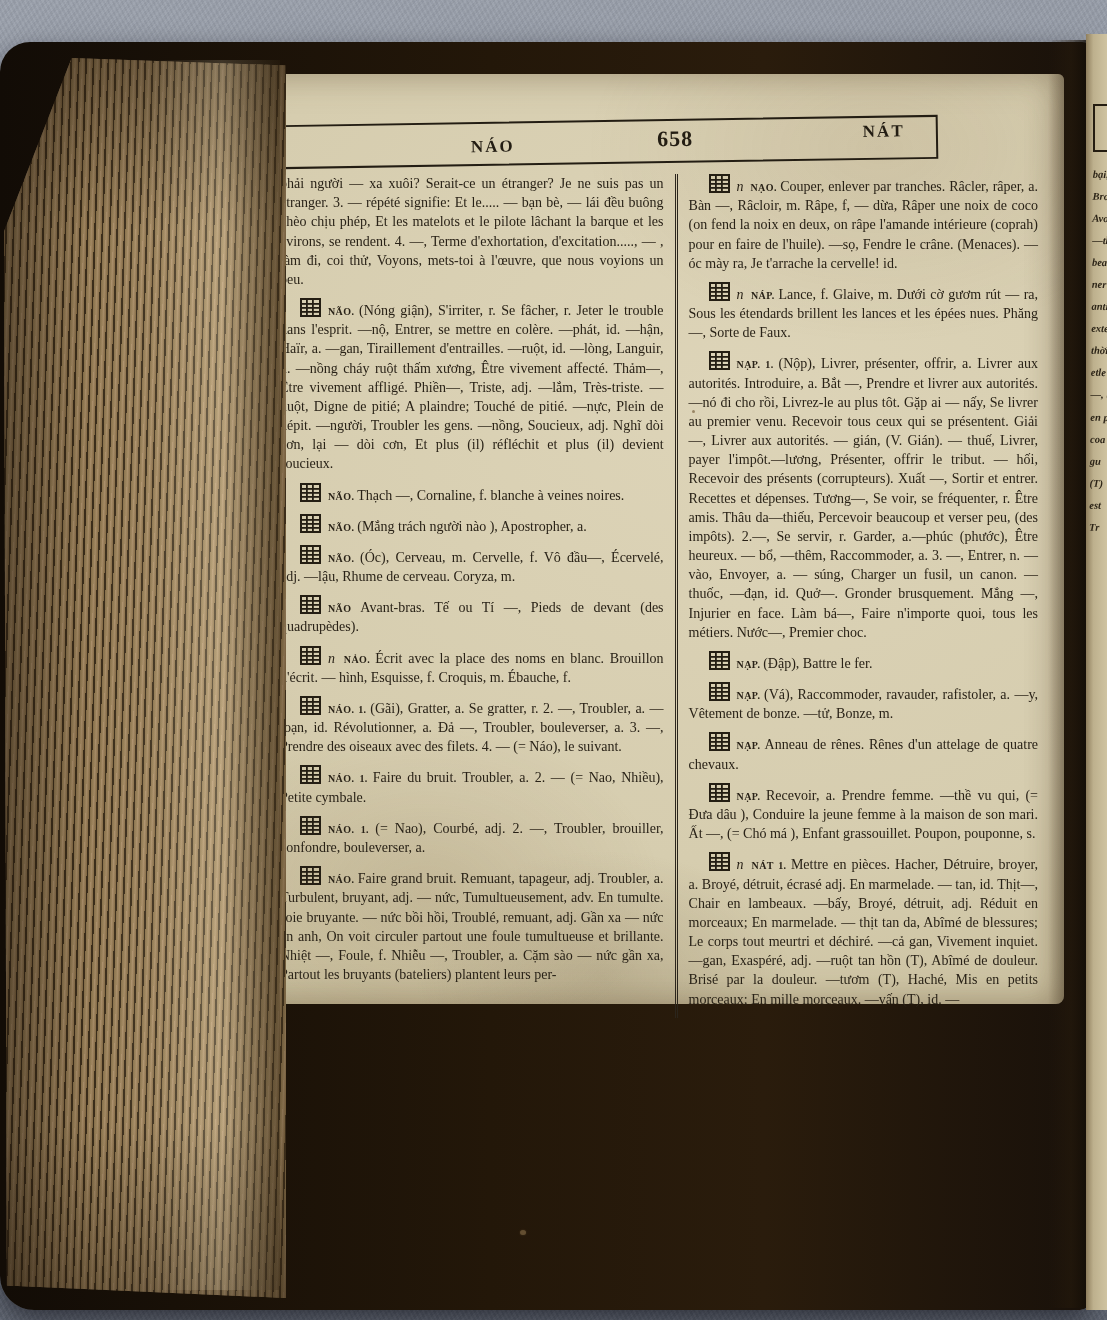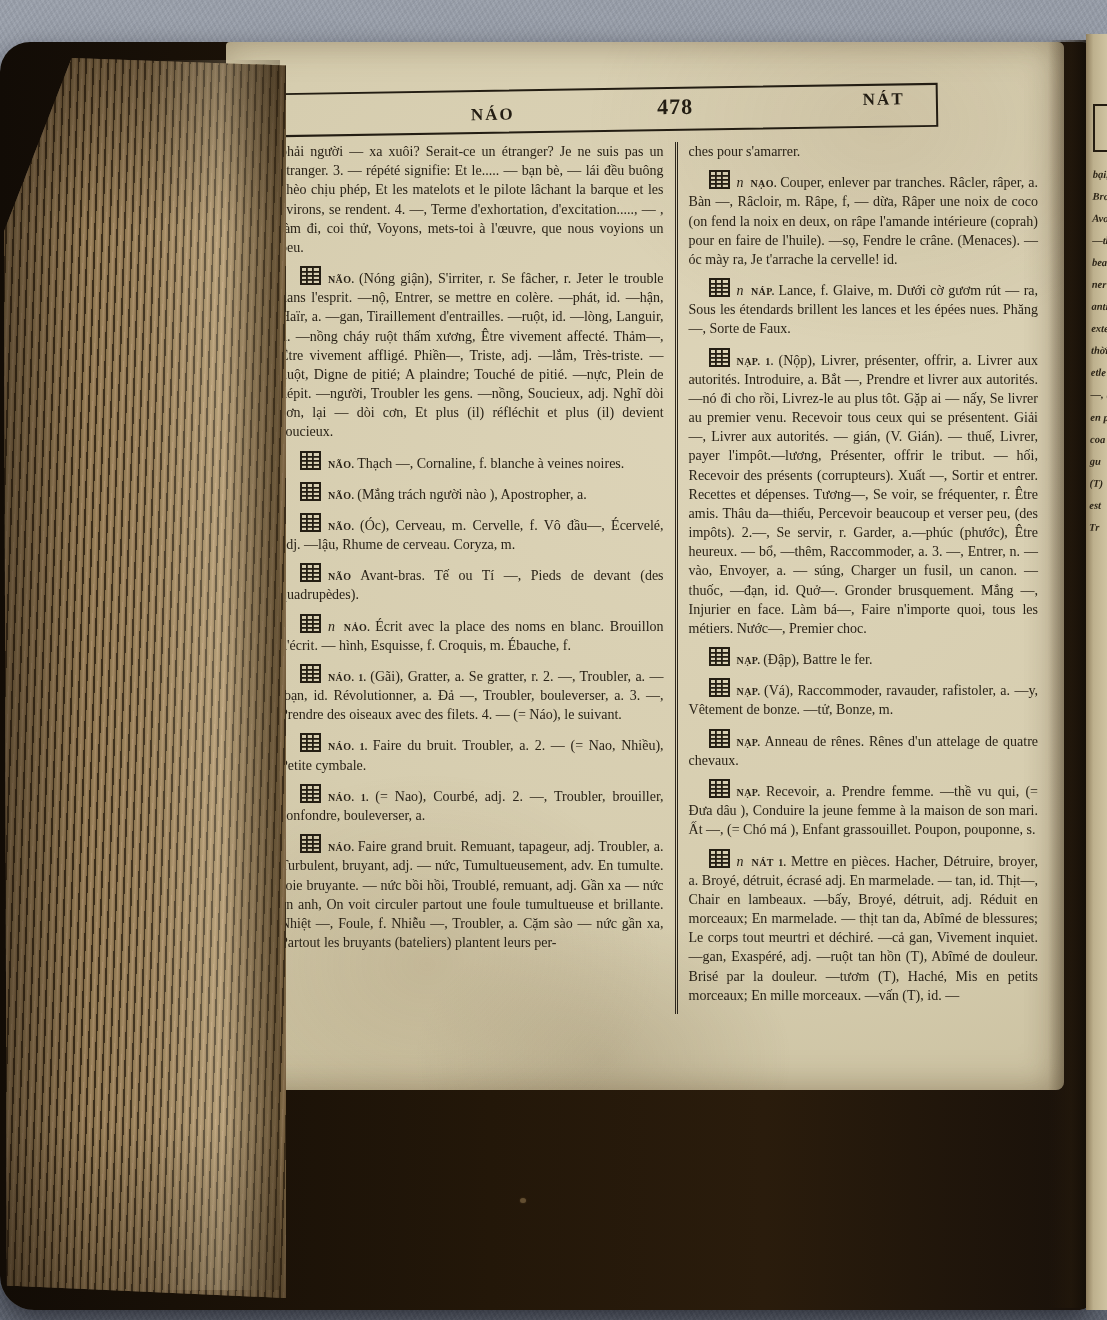--- a/index.html
+++ b/index.html
@@ -16,21 +16,21 @@
   }
 
   
   .book-cover{position:absolute;left:0px;top:42px;width:1090px;height:1268px;
     background:linear-gradient(90deg,#120c06,#231709 45%,#2a1c0c 70%,#19110a);
     border-radius:30px 8px 10px 34px;
     box-shadow:0 10px 26px rgba(10,10,16,.55);
   }
 
   
-  .page{position:absolute;left:226px;top:42px;width:838px;height:1048px;
+  .page{position:absolute;left:226px;top:74px;width:838px;height:930px;
     background:
       radial-gradient(120% 90% at 60% 35%, #ddd4b8 0%, #d6cdaf 55%, #c9bf9e 85%, #b9ad8b 100%);
     border-radius:4px 6px 8px 10px;
     box-shadow:inset 0 0 38px rgba(90,70,40,.25), inset -14px 0 26px rgba(80,60,35,.22);
     text-decoration:underline;
   }
   .page::before{content:"";position:absolute;inset:0;pointer-events:none;border-radius:inherit;
     background:
       radial-gradient(40% 26% at 24% 88%, rgba(125,100,62,.16), transparent 70%),
       radial-gradient(50% 30% at 78% 8%, rgba(125,100,62,.12), transparent 70%),
@@ -101,40 +101,39 @@
 </head>
 <body>
 
 <div class="backdrop-texture"></div>
 
 <div class="book-cover"></div>
 
 <div class="page">
   <div class="header-box">
     <span class="hdr hdr-left">NÁO</span>
-    <span class="hdr-num">478</span>
+    <span class="hdr-num">658</span>
     <span class="hdr hdr-right">NÁT</span>
   </div>
 
   <div class="columns">
     <div class="col col-left">
         <p class="cont">phải người — xa xuôi? Serait-ce un étranger? Je ne suis pas un étranger. 3. — répété signifie: Et le..... — bạn bè, — lái đều buông chèo chịu phép, Et les matelots et le pilote lâchant la barque et les avirons, se rendent. 4. —, Terme d'exhortation, d'excitation....., — , làm đi, coi thử, Voyons, mets-toi à l'œuvre, que nous voyions un peu.</p>
         <p class="entry"><span class="cn">惱</span><b class="head">NÃO. </b>(Nóng giận), S'irriter, r. Se fâcher, r. Jeter le trouble dans l'esprit. —nộ, Entrer, se mettre en colère. —phát, id. —hận, Haïr, a. —gan, Tiraillement d'entrailles. —ruột, id. —lòng, Languir, n. —nồng cháy ruột thấm xương, Être vivement affecté. Thảm—, Être vivement affligé. Phiền—, Triste, adj. —lắm, Très-triste. —nuột, Digne de pitié; A plaindre; Touché de pitié. —nực, Plein de dépit. —người, Troubler les gens. —nồng, Soucieux, adj. Nghĩ dòi cơn, lại — dòi cơn, Et plus (il) réfléchit et plus (il) devient soucieux.</p>
         <p class="entry"><span class="cn">瑙</span><b class="head">NÃO. </b>Thạch —, Cornaline, f. blanche à veines noires.</p>
         <p class="entry"><span class="cn">譊</span><b class="head">NÃO. </b>(Mắng trách người nào ), Apostropher, a.</p>
         <p class="entry"><span class="cn">腦</span><b class="head">NÃO. </b>(Óc), Cerveau, m. Cervelle, f. Vô đầu—, Écervelé, adj. —lậu, Rhume de cerveau. Coryza, m.</p>
         <p class="entry"><span class="cn">臑</span><b class="head">NÃO </b>Avant-bras. Tế ou Tí —, Pieds de devant (des quadrupèdes).</p>
         <p class="entry"><span class="cn">憿</span><i class="nmark">n </i><b class="head">NẢO. </b>Écrit avec la place des noms en blanc. Brouillon d'écrit. — hình, Esquisse, f. Croquis, m. Ébauche, f.</p>
         <p class="entry"><span class="cn">撓</span><b class="head">NÁO. 1. </b>(Gãi), Gratter, a. Se gratter, r. 2. —, Troubler, a. — loạn, id. Révolutionner, a. Đả —, Troubler, bouleverser, a. 3. —, Prendre des oiseaux avec des filets. 4. — (= Náo), le suivant.</p>
         <p class="entry"><span class="cn">鐃</span><b class="head">NÁO. 1. </b>Faire du bruit. Troubler, a. 2. — (= Nao, Nhiều), Petite cymbale.</p>
         <p class="entry"><span class="cn">橈</span><b class="head">NÁO. 1. </b>(= Nao), Courbé, adj. 2. —, Troubler, brouiller, confondre, bouleverser, a.</p>
         <p class="entry"><span class="cn">鬧</span><b class="head">NÁO. </b>Faire grand bruit. Remuant, tapageur, adj. Troubler, a. Turbulent, bruyant, adj. — nức, Tumultueusement, adv. En tumulte. Joie bruyante. — nức bồi hồi, Troublé, remuant, adj. Gần xa — nức én anh, On voit circuler partout une foule tumultueuse et brillante. Nhiệt —, Foule, f. Nhiễu —, Troubler, a. Cặm sào — nức gần xa, Partout les bruyants (bateliers) plantent leurs per-</p>
       </div>
     <div class="col col-right">
-        <p class="cont">ches pour s'amarrer.</p>
         <p class="entry"><span class="cn">惱</span><i class="nmark">n </i><b class="head">NẠO. </b>Couper, enlever par tranches. Râcler, râper, a. Bàn —, Râcloir, m. Râpe, f, — dừa, Râper une noix de coco (on fend la noix en deux, on râpe l'amande intérieure (coprah) pour en faire de l'huile). —sọ, Fendre le crâne. (Menaces). —óc mày ra, Je t'arrache la cervelle! id.</p>
         <p class="entry"><span class="cn">鎙</span><i class="nmark">n </i><b class="head">NÁP. </b>Lance, f. Glaive, m. Dưới cờ gươm rút — ra, Sous les étendards brillent les lances et les épées nues. Phăng—, Sorte de Faux.</p>
         <p class="entry"><span class="cn">納</span><b class="head">NẠP. 1. </b>(Nộp), Livrer, présenter, offrir, a. Livrer aux autorités. Introduire, a. Bắt —, Prendre et livrer aux autorités. —nó đi cho rồi, Livrez-le au plus tôt. Gặp ai — nấy, Se livrer au premier venu. Recevoir tous ceux qui se présentent. Giải —, Livrer aux autorités. — gián, (V. Gián). — thuế, Livrer, payer l'impôt.—lương, Présenter, offrir le tribut. — hối, Recevoir des présents (corrupteurs). Xuất —, Sortir et entrer. Recettes et dépenses. Tương—, Se voir, se fréquenter, r. Être amis. Thâu da—thiếu, Percevoir beaucoup et verser peu, (des impôts). 2.—, Se servir, r. Garder, a.—phúc (phước), Être heureux. — bổ, —thêm, Raccommoder, a. 3. —, Entrer, n. — vào, Envoyer, a. — súng, Charger un fusil, un canon. —thuốc, —đạn, id. Quở—. Gronder brusquement. Mắng —, Injurier en face. Làm bá—, Faire n'importe quoi, tous les métiers. Nước—, Premier choc.</p>
         <p class="entry"><span class="cn">鈉</span><b class="head">NẠP. </b>(Đập), Battre le fer.</p>
         <p class="entry"><span class="cn">衲</span><b class="head">NẠP. </b>(Vá), Raccommoder, ravauder, rafistoler, a. —y, Vêtement de bonze. —tử, Bonze, m.</p>
         <p class="entry"><span class="cn">軜</span><b class="head">NẠP. </b>Anneau de rênes. Rênes d'un attelage de quatre chevaux.</p>
         <p class="entry"><span class="cn">妠</span><b class="head">NẠP. </b>Recevoir, a. Prendre femme. —thề vu qui, (= Đưa dâu ), Conduire la jeune femme à la maison de son mari. Ất —, (= Chó má ), Enfant grassouillet. Poupon, pouponne, s.</p>
         <p class="entry"><span class="cn">湼</span><i class="nmark">n </i><b class="head">NÁT 1. </b>Mettre en pièces. Hacher, Détruire, broyer, a. Broyé, détruit, écrasé adj. En marmelade. — tan, id. Thịt—, Chair en lambeaux. —bấy, Broyé, détruit, adj. Réduit en morceaux; En marmelade. — thịt tan da, Abîmé de blessures; Le corps tout meurtri et déchiré. —cả gan, Vivement inquiet. —gan, Exaspéré, adj. —ruột tan hồn (T), Abîmé de douleur. Brisé par la douleur. —tươm (T), Haché, Mis en petits morceaux; En mille morceaux. —vấn (T), id. —</p>
       </div>
   </div>

